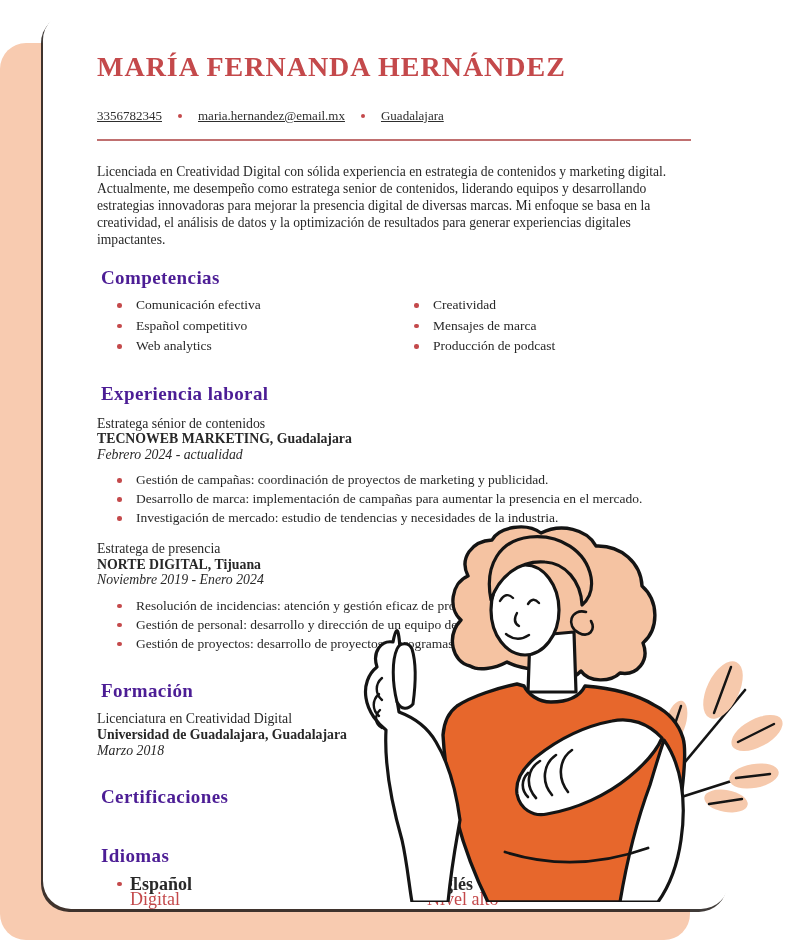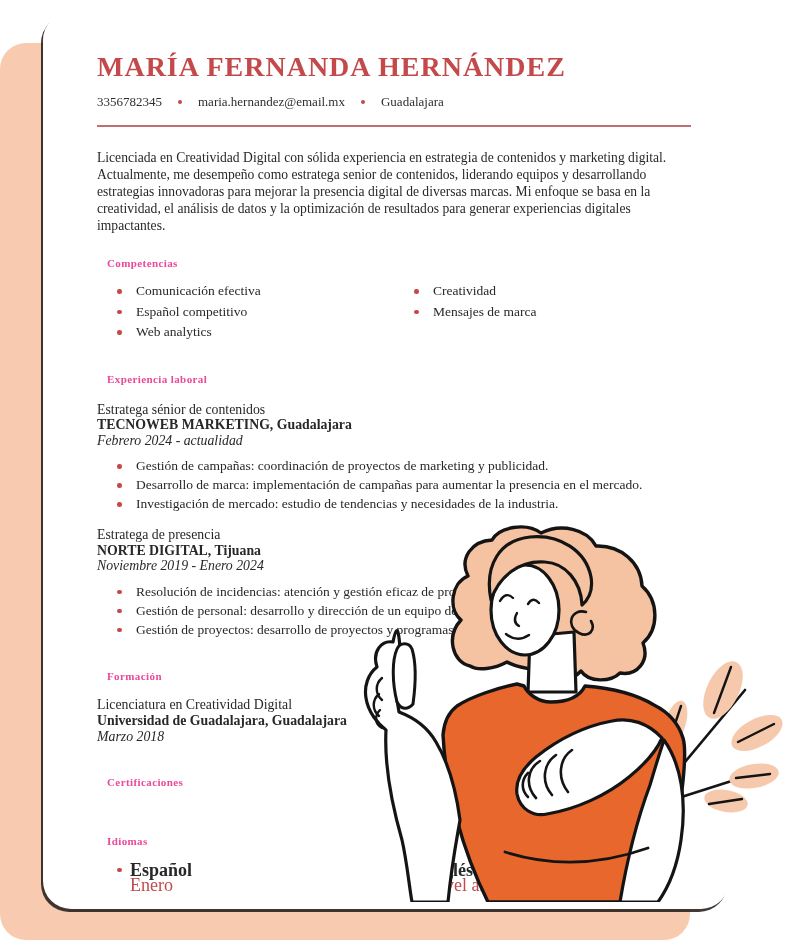--- a/index.html
+++ b/index.html
@@ -17,26 +17,26 @@
     position:absolute;left:43px;top:12px;width:686px;height:897px;
     background:#ffffff;border-radius:28px;
     box-shadow:-2px 3px 0 rgba(30,25,22,.85);
     padding:40px 38px 0 54px;box-sizing:border-box;
     overflow:hidden;
   }
   h1{
     margin:0;font-size:28px;line-height:30px;font-weight:bold;
     letter-spacing:1px;color:#C4494B;
   }
-  .contact{margin-top:12px;display:flex;align-items:center;font-size:13px;color:#2e2e2e;}
+  .contact{margin-top:26px;display:flex;align-items:center;font-size:13px;color:#2e2e2e;text-decoration:underline;}
   .contact .item{white-space:nowrap;}
   .cdot{width:4px;height:4px;border-radius:50%;background:#C4494B;margin:0 16px;flex:0 0 auto;}
   .rule{margin-top:15px;border-top:2px solid #C07070;width:100%;}
   .summary{margin:22px 0 0 0;font-size:13.6px;line-height:17px;}
-  h2{margin:10px;font-size:11px;line-height:19px;font-weight:bold;color:#ec4899;letter-spacing:.4px;}
+  h2{margin:4px;font-size:19px;line-height:19px;font-weight:bold;color:#4c1d95;letter-spacing:.4px;}
   .mt-comp{margin-top:20px;}
   .mt-exp{margin-top:24px;}
   .mt-form{margin-top:30px;}
   .mt-cert{margin-top:28px;}
   .mt-idio{margin-top:28px;}
   .cols{display:flex;}
   .col{width:50%;box-sizing:border-box;}
   ul{list-style:none;margin:0;padding:0;}
   .blist{margin-top:11px;justify-content:center;}
   .blist li{
@@ -88,20 +88,21 @@
   <h2 class="mt-comp">Competencias</h2>
   <div class="cols blist">
     <ul class="col">
       <li><span class="dot"></span><span>Comunicación efectiva</span></li>
       <li><span class="dot"></span><span>Español competitivo</span></li>
       <li><span class="dot"></span><span>Web analytics</span></li>
     </ul>
     <ul class="col">
       <li><span class="dot"></span><span>Creatividad</span></li>
       <li><span class="dot"></span><span>Mensajes de marca</span></li>
+      <li><span class="dot"></span><span>Producción de podcast</span></li>
     </ul>
   </div>
 
   <h2 class="mt-exp">Experiencia laboral</h2>
 
   <div class="job-head">
     <div>Estratega sénior de contenidos</div>
     <div class="company">TECNOWEB MARKETING, Guadalajara</div>
     <div class="dates">Febrero 2024 - actualidad</div>
   </div>
@@ -132,21 +133,21 @@
   <h2 class="mt-cert">Certificaciones</h2>
   <ul class="blist certlist">
     <li><span class="dot"></span></li>
   </ul>
 
   <h2 class="mt-idio">Idiomas</h2>
   <div class="cols langs">
     <div class="col lang-item">
       <span class="dot"></span>
       <div class="name">Español</div>
-      <div class="level">Enero</div>
+      <div class="level">Digital</div>
     </div>
     <div class="col lang-item">
       <span class="dot"></span>
       <div class="name">Inglés</div>
       <div class="level">Nivel alto</div>
     </div>
   </div>
 
 </div>
 

